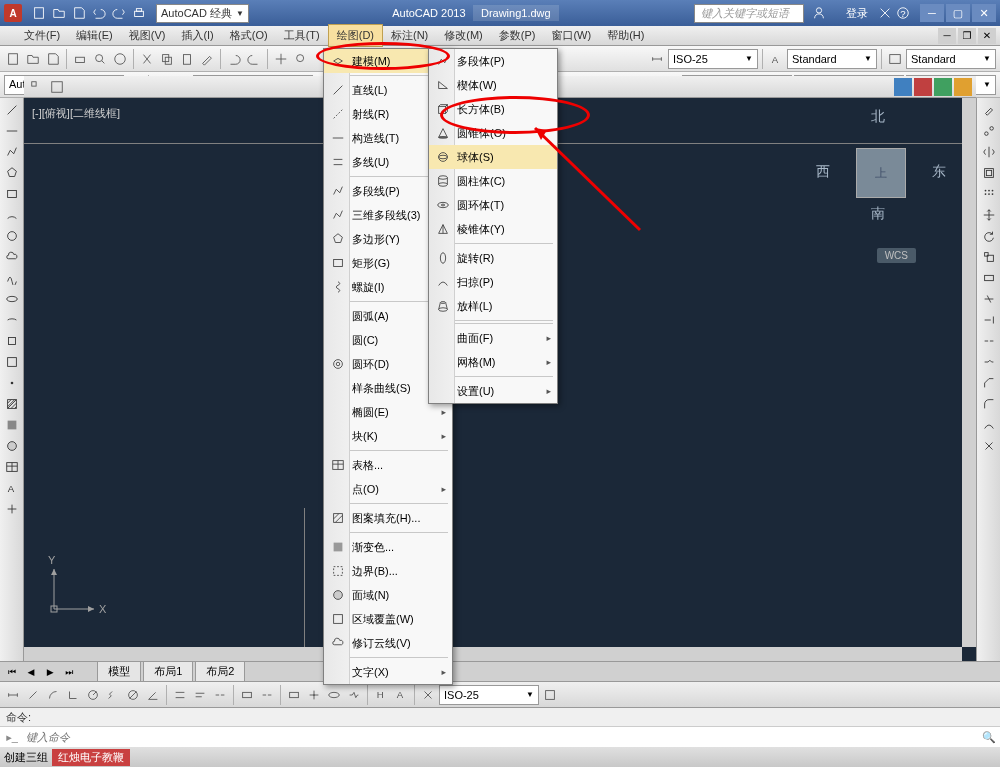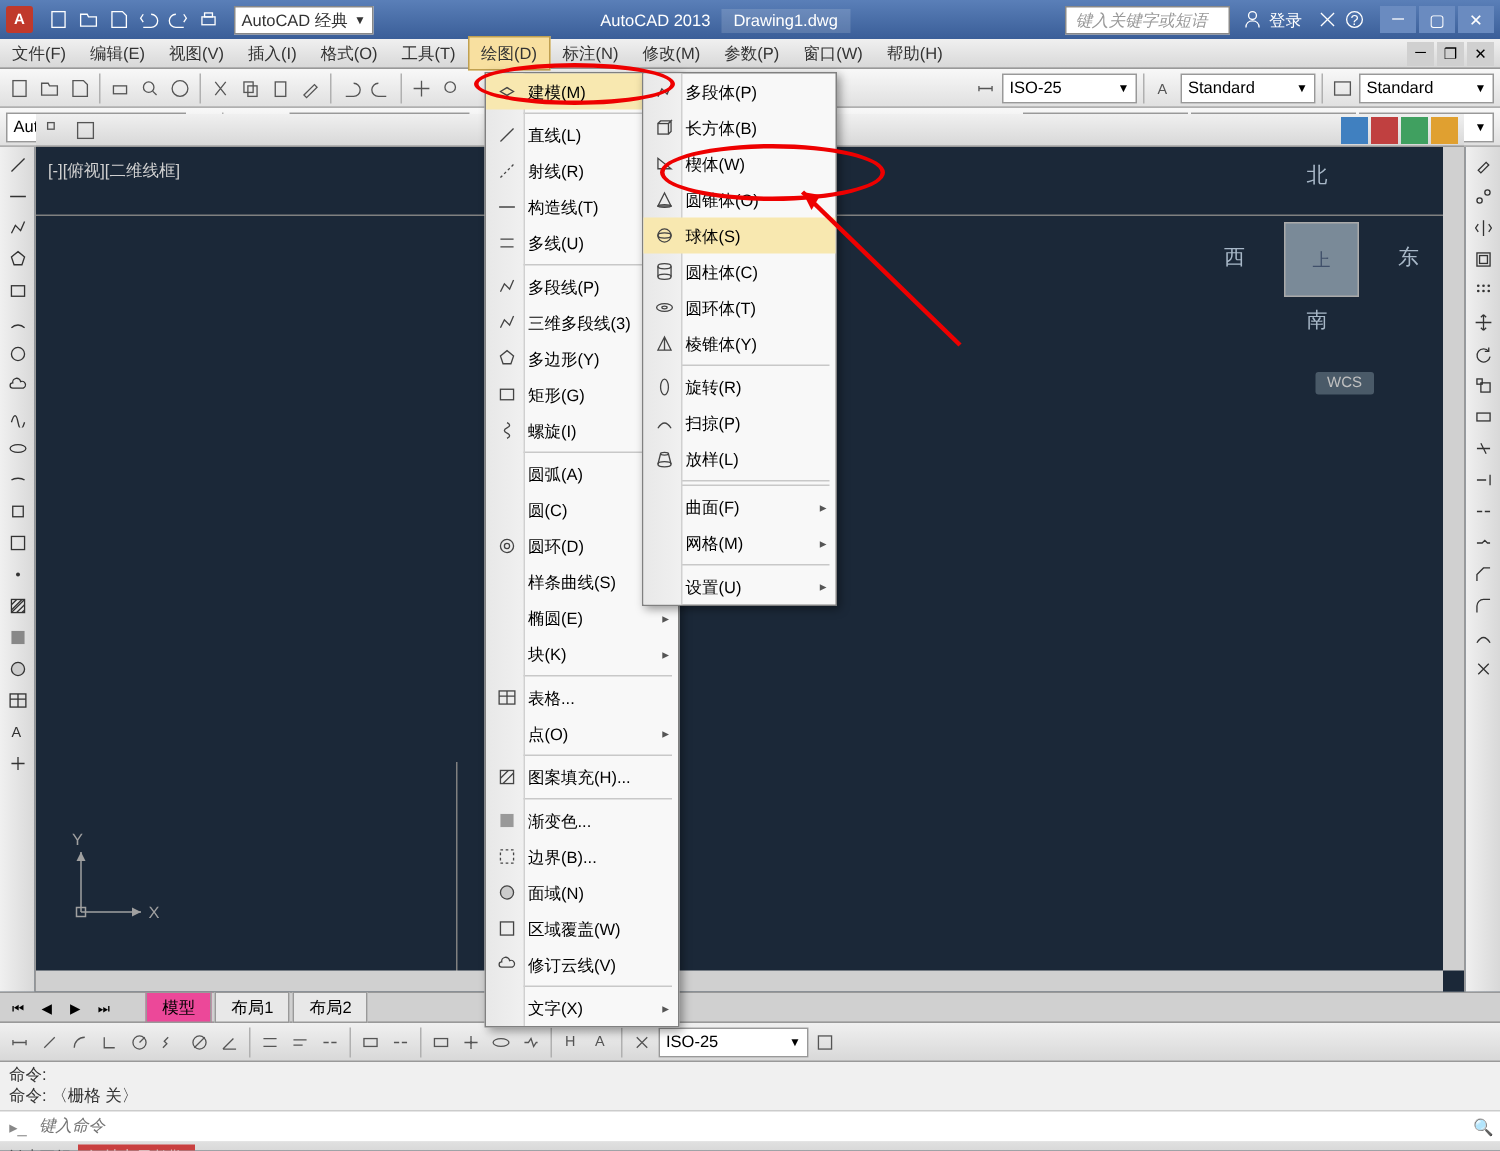--- a/index.html
+++ b/index.html
@@ -8,26 +8,26 @@
   
   .title-bar { height: 26px; background: linear-gradient(#5a7fb8, #3a5e98); display: flex; align-items: center; color: #fff; padding: 0 4px; }
   .title-logo { width: 18px; height: 18px; background: #c0392b; border-radius: 2px; margin-right: 8px; display:flex;align-items:center;justify-content:center;color:#fff;font-weight:bold;font-size:10px;}
   .qa-icons { display: flex; gap: 2px; margin-right: 8px; }
   .qa-icons span { width: 18px; height: 18px; display:flex;align-items:center;justify-content:center; cursor:pointer; }
   .qa-icons svg { width: 14px; height: 14px; fill: #e8e8e8; }
   .ws-combo { background: #fff; border: 1px solid #888; padding: 1px 4px; color: #333; display:flex;align-items:center;gap:4px; margin-right:8px;}
   .title-center { flex: 1; text-align: center; color: #fff; font-size: 12px; }
   .title-center .fname { background: rgba(255,255,255,0.15); padding: 2px 8px; margin-left: 4px; text-align: right; }
   .search-box { background: #fff; border: 1px solid #888; padding: 1px 6px; color: #999; width: 110px; font-style:italic;}
-  .login-btn { margin: 0 8px; display:flex;align-items:center;gap:4px; }
+  .login-btn { margin: 0 8px; display:flex;align-items:center;gap:20px; }
   .win-btns { display: flex; gap: 2px; margin-left: 8px; }
   .win-btns span { width: 24px; height: 18px; background: #6a8bc0; display:flex;align-items:center;justify-content:center; }
   
   
-  .menu-bar { height: 20px; background: linear-gradient(#f0f0f0,#d8d8d8); display: flex; align-items: center; padding: 0 0; border-bottom: 1px solid #999; position:relative; }
+  .menu-bar { height: 20px; background: linear-gradient(#f0f0f0,#d8d8d8); display: flex; align-items: center; padding: 0 16px; border-bottom: 1px solid #999; position:relative; }
   .menu-bar > span { padding: 3px 8px; color: #333; cursor: pointer; }
   .menu-bar > span.active { background: #f8e0a0; border: 1px solid #c0a050; }
   .minmax { position:absolute; right:4px; display:flex; gap:2px; }
   .minmax span { width:18px;height:16px;background:#d0d0d0;display:flex;align-items:center;justify-content:center;font-size:10px;}
   
   
   .toolbar-row { height: 26px; background: linear-gradient(#f8f8f8,#e0e0e0); display: flex; align-items: center; padding: 0 4px; border-bottom: 1px solid #b0b0b0; gap: 2px; }
   .tb-ico { width: 18px; height: 18px; display:flex;align-items:center;justify-content:center; border: 1px solid transparent; cursor:pointer; }
   .tb-ico svg { width: 14px; height: 14px; }
   .tb-sep { width: 1px; height: 20px; background: #b0b0b0; margin: 0 2px; }
@@ -61,21 +61,21 @@
   .dd-menu .icon-col { position:absolute; left:0; top:0; bottom:0; width:26px; background:linear-gradient(90deg,#e8e8e8,#f0f0f0); border-right:1px solid #d0d0d0;}
   
   
   .red-ellipse { position:absolute; border:3px solid #e00; border-radius:50%; pointer-events:none; z-index:200; }
   .red-arrow { position:absolute; z-index:200; pointer-events:none; }
   
   
   .tab-row { height:20px; background:#d0d0d0; display:flex; align-items:center; padding:0 4px; border-top:1px solid #999;}
   .tab-row .nav-btns span { width:16px; display:inline-flex; justify-content:center; font-size:9px; cursor:pointer;}
   .tab { padding:2px 10px; background:#e8e8e8; border:1px solid #999; margin-left:2px; cursor:pointer; }
-  .tab.active { background:#ec4899;margin-left:20px; }
+  .tab.active { background:#e5e5e5;margin-left:20px; }
   .status-tb { height:26px; background:linear-gradient(#f0f0f0,#d8d8d8); display:flex; align-items:center; padding:0 4px; gap:2px; border-top:1px solid #999;}
   .cmd-area { background:#f0f0f0; border-top:1px solid #999; }
   .cmd-hist { padding:2px 6px; color:#333; line-height:14px;}
   .cmd-line { display:flex; align-items:center; background:#fff; border-top:1px solid #ccc; padding:2px;}
   .cmd-line input { flex:1; border:none; outline:none; font-style:italic; color:#999; padding:2px 4px;}
   .bottom-status { height:20px; background:linear-gradient(#e0e0e0,#c8c8c8); display:flex; align-items:center; padding:0 4px; font-size:11px; }
   .bottom-status .watermark { background:#c94040; color:#fff; padding:1px 6px; margin-left:4px;}
 </style>
 </head>
 <body>
@@ -786,33 +786,33 @@
         <span class="mi-ico">
           <svg viewBox="0 0 16 16">
             <path d="M3 12l3-6 4 4 3-7" fill="none" stroke="#444"></path>
           </svg>
         </span>
         <span>多段体(P)</span>
       </div>
       <div class="mi">
         <span class="mi-ico">
           <svg viewBox="0 0 16 16">
+            <path d="M3 12h10l-10-8z" fill="none" stroke="#444"></path>
+          </svg>
+        </span>
+        <span>楔体(W)</span>
+      </div>
+      <div class="mi">
+        <span class="mi-ico">
+          <svg viewBox="0 0 16 16">
             <rect x="3" y="5" width="8" height="8" fill="none" stroke="#444"></rect>
             <path d="M3 5l2-2h8l-2 2M11 5l2-2v8l-2 2" fill="none" stroke="#444"></path>
           </svg>
         </span>
         <span>长方体(B)</span>
-      </div>
-      <div class="mi">
-        <span class="mi-ico">
-          <svg viewBox="0 0 16 16">
-            <path d="M3 12h10l-10-8z" fill="none" stroke="#444"></path>
-          </svg>
-        </span>
-        <span>楔体(W)</span>
       </div>
       <div class="mi">
         <span class="mi-ico">
           <svg viewBox="0 0 16 16">
             <path d="M8 3l-5 10h10z" fill="none" stroke="#444"></path>
             <ellipse cx="8" cy="13" rx="5" ry="1" fill="none" stroke="#444"></ellipse>
           </svg>
         </span>
         <span>圆锥体(O)</span>
       </div>
@@ -1038,21 +1038,20 @@
   <span class="tb-ico">
       <svg viewBox="0 0 16 16">
         <rect x="3" y="3" width="10" height="10" fill="none" stroke="#555"></rect>
       </svg>
     </span>
 </div>
 
 <div class="cmd-area">
   <div class="cmd-hist">
     <div><span>命令:</span></div>
-    <div><span>命令:</span> <span>〈栅格 关〉</span></div>
   </div>
   <div class="cmd-line">
     <span style="width:20px;text-align:center;color:#888">▸_</span>
     <input placeholder="键入命令" style="">
     <span style="width:18px;text-align:center">🔍</span>
   </div>
 </div>
 
 <div class="bottom-status">
   <span>创建三组</span>

